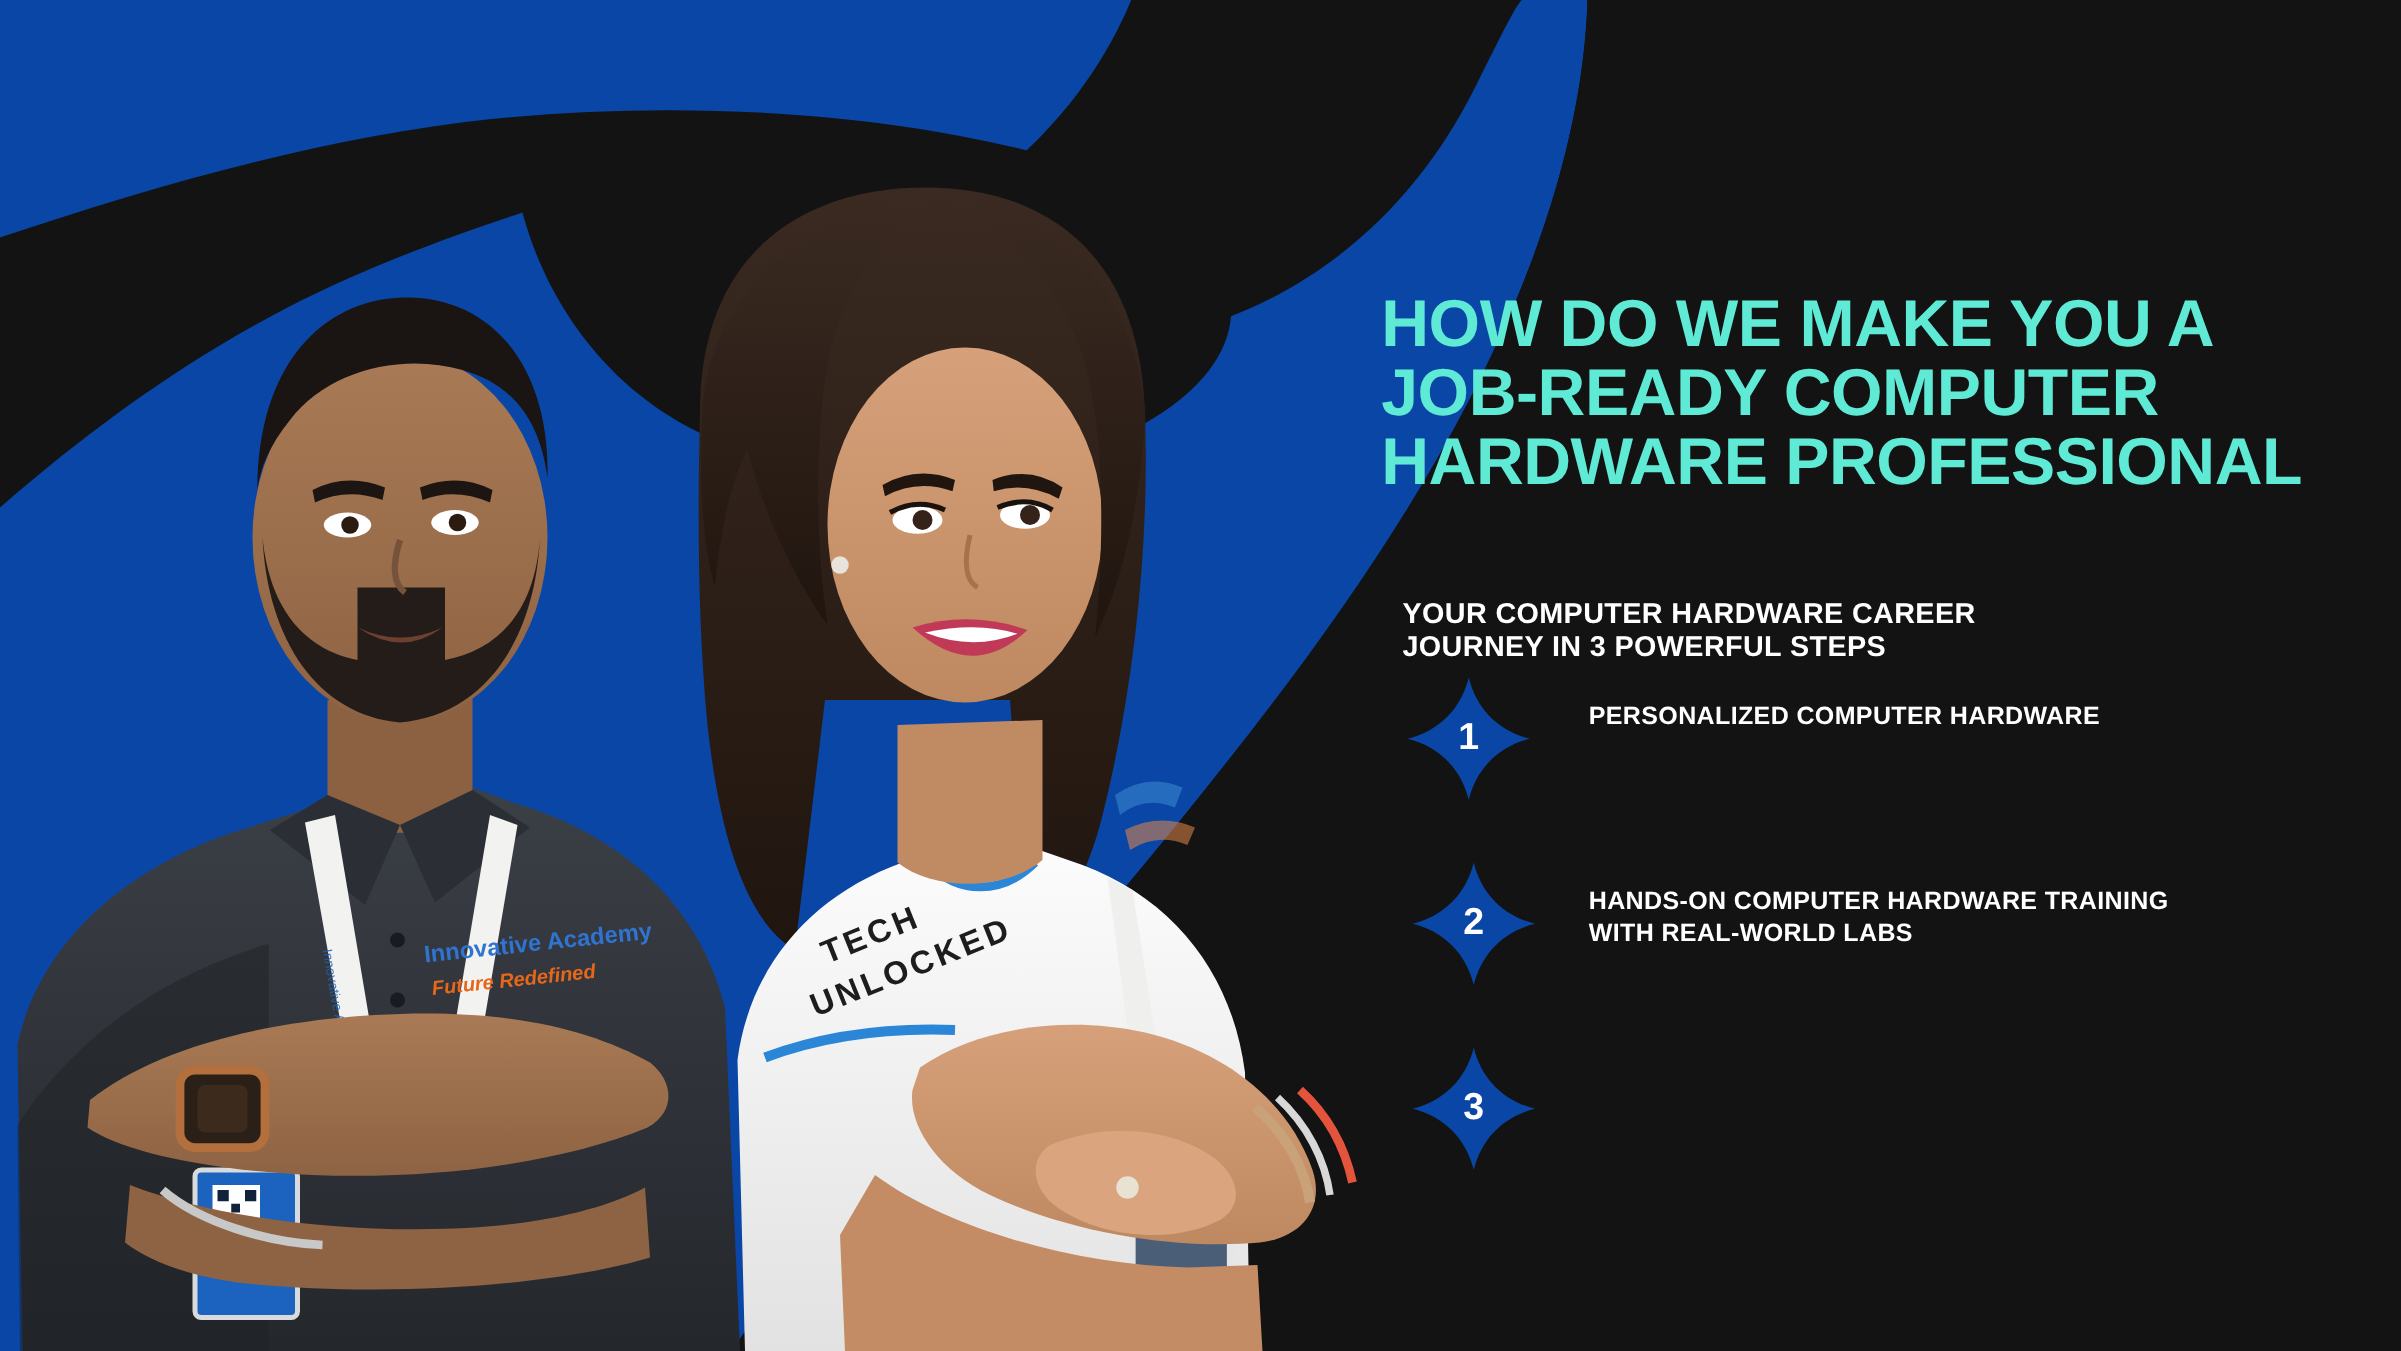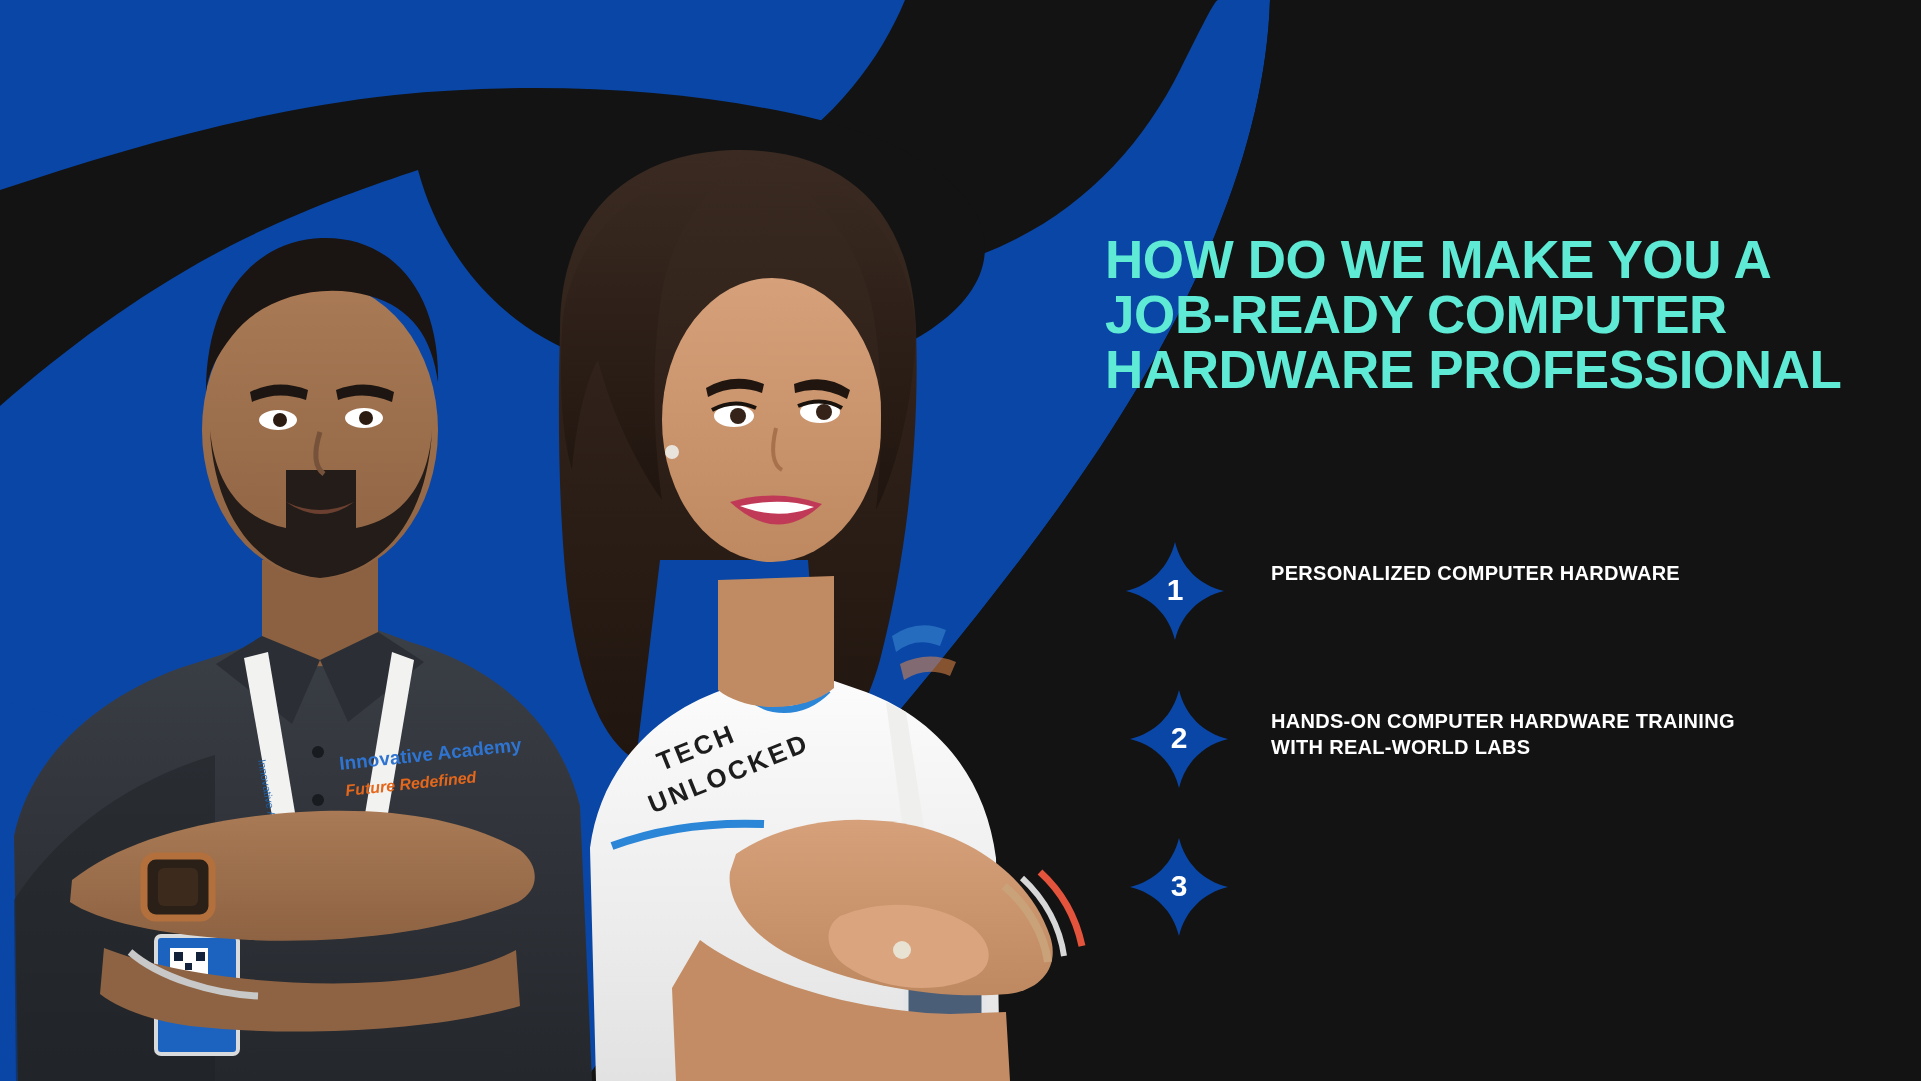--- a/index.html
+++ b/index.html
@@ -359,20 +359,22 @@
 
   <div class="content">
 
     <h1 class="headline">
       <span class="hl-line">HOW DO WE MAKE YOU A</span>
       <span class="hl-line">JOB-READY COMPUTER</span>
       <span class="hl-line">HARDWARE PROFESSIONAL</span>
     </h1>
 
     <h2 class="subhead">
+      <span class="sh-line">YOUR COMPUTER HARDWARE CAREER</span>
+      <span class="sh-line">JOURNEY IN 3 POWERFUL STEPS</span>
     </h2>
 
     <div class="steps">
 
       <div class="step step--1">
         <div class="step-badge">
           <svg class="badge-svg" viewBox="0 0 100 100" xmlns="http://www.w3.org/2000/svg">
             <path fill="#0A46A5" d="M50,1 C56,26 74,44 99,50 C74,56 56,74 50,99 C44,74 26,56 1,50 C26,44 44,26 50,1 Z"></path>
           </svg>
           <span class="badge-num">1</span>

